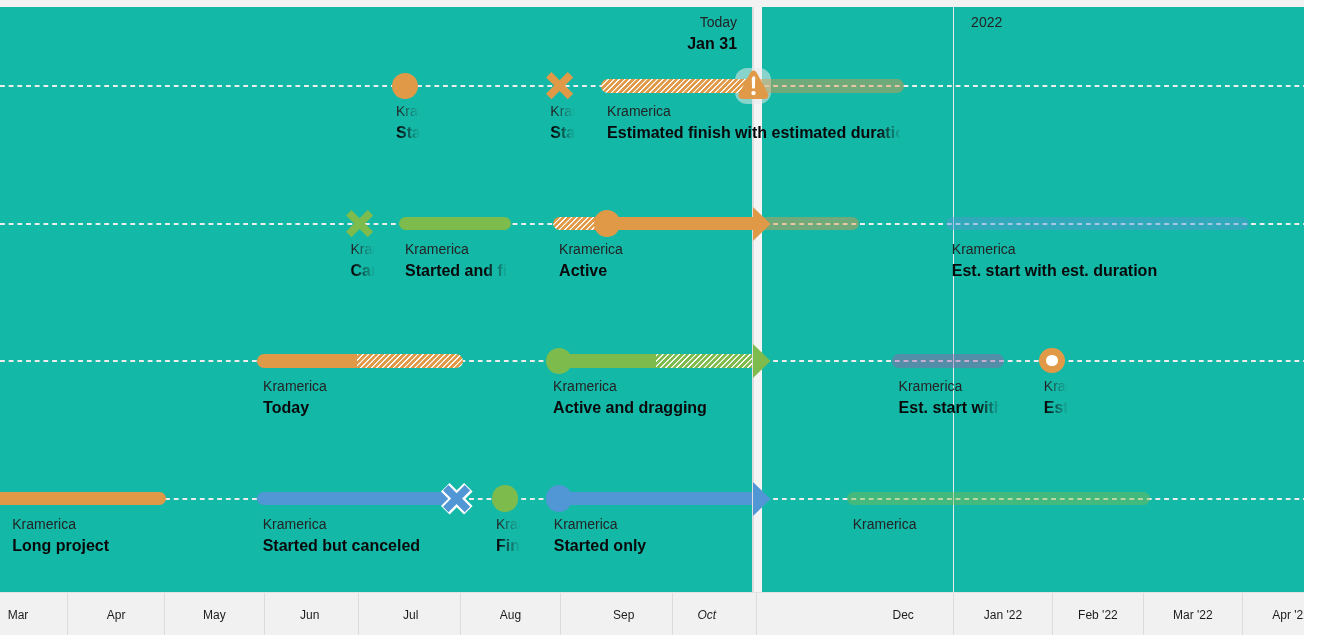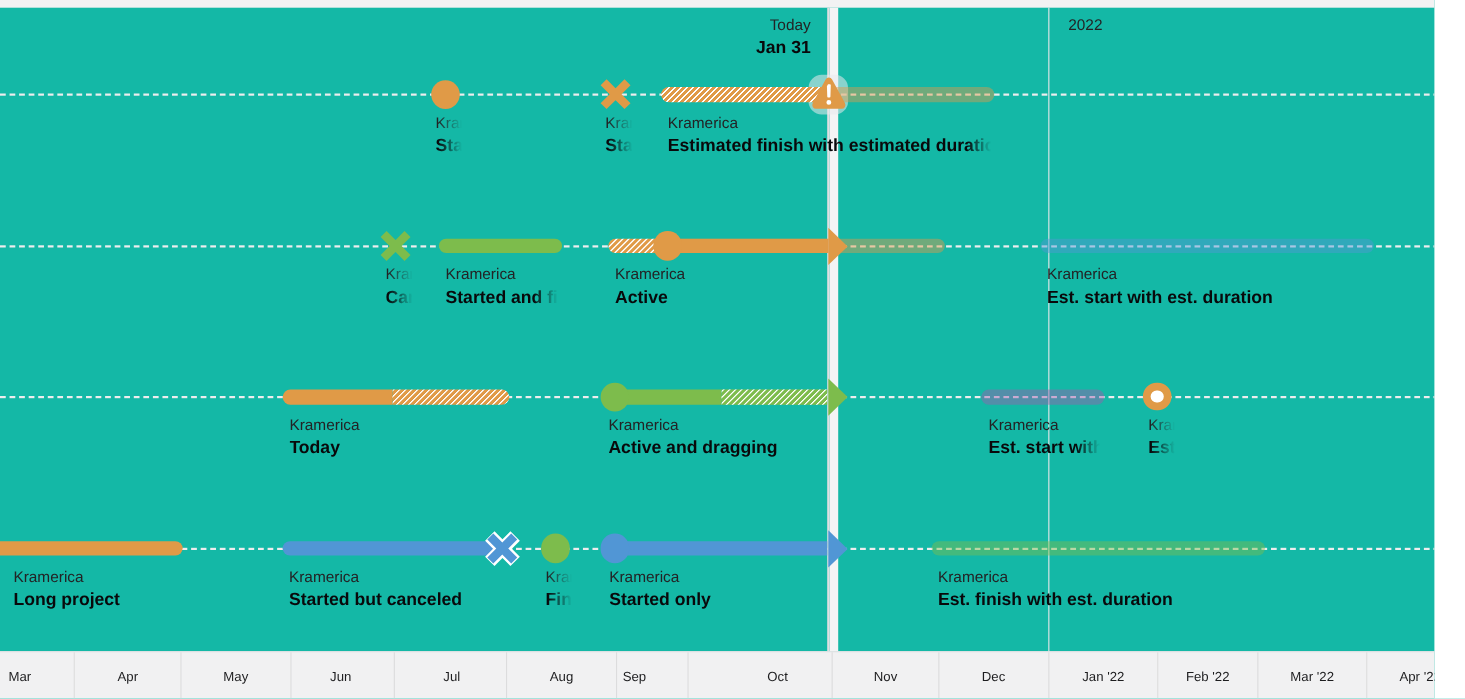--- a/index.html
+++ b/index.html
@@ -207,21 +207,20 @@
         </svg>
         <div class="label" style="left: 553.8px; top: 514.85px; width: 194.9px;">
           <div class="company">Kramerica</div>
           <div class="name">Started only</div>
         </div>
       </div>
       <div class="task">
         <div class="bar" style="left: 846.5px; top: 491.9px; width: 303.4px; height: 13.2px; background: rgba(125, 188, 76, 0.45); border-radius: 7px;"></div>
         <div class="label" style="left: 852.7px; top: 514.85px; width: 293.4px;">
           <div class="company">Kramerica</div>
-          <div class="name">Est. finish with est. duration</div>
         </div>
       </div>
     </div>
 
   <div class="axis" id="axis">
       <div class="axis-cell" style="left: -31.3528px; width: 99.7828px;">
         <span>Mar</span>
       </div>
       <div class="axis-cell" style="left: 164.994px; width: 99.7828px;">
         <span>May</span>
@@ -231,28 +230,25 @@
       </div>
       <div class="axis-cell" style="left: 262px; width: 96.564px;">
         <span>Jun</span>
       </div>
       <div class="axis-cell" style="left: 461.124px; width: 99.7828px;">
         <span>Aug</span>
       </div>
       <div class="axis-cell" style="left: 361.341px; width: 99.7828px;">
         <span>Jul</span>
       </div>
-      <div class="axis-cell" style="left: 529px; width: 96.564px; align-items: center;">
+      <div class="axis-cell" style="left: 576px; width: 96.564px; align-items: center;">
         <span>Sep</span>
       </div>
-      <div class="axis-cell" style="left: 657.47px; width: 99.7828px;">
+      <div class="axis-cell" style="left: 657.47px; width: 99.7828px; font-style: italic;">
         <span>Oct</span>
-      </div>
-      <div class="axis-cell" style="left: 757.253px; width: 96.564px;">
-        <span>Nov</span>
       </div>
       <div class="axis-cell" style="left: 853.817px; width: 99.7828px;">
         <span>Dec</span>
       </div>
       <div class="axis-cell" style="left: 953.6px; width: 99.7828px;">
         <span>Jan '22</span>
       </div>
       <div class="axis-cell" style="left: 1053.38px; width: 90.1264px; justify-content: center;">
         <span>Feb '22</span>
       </div>

